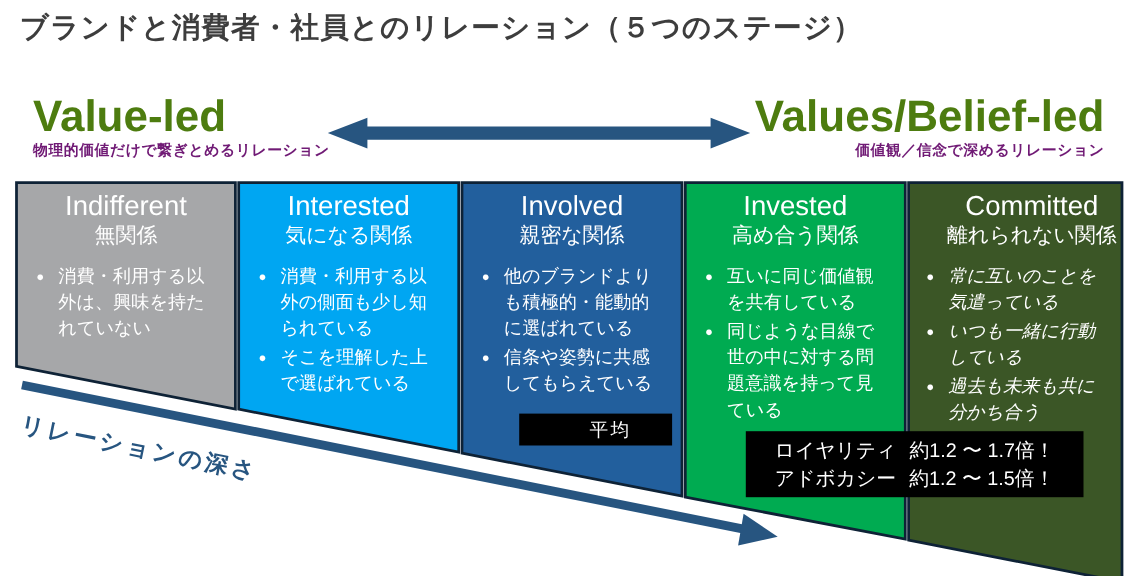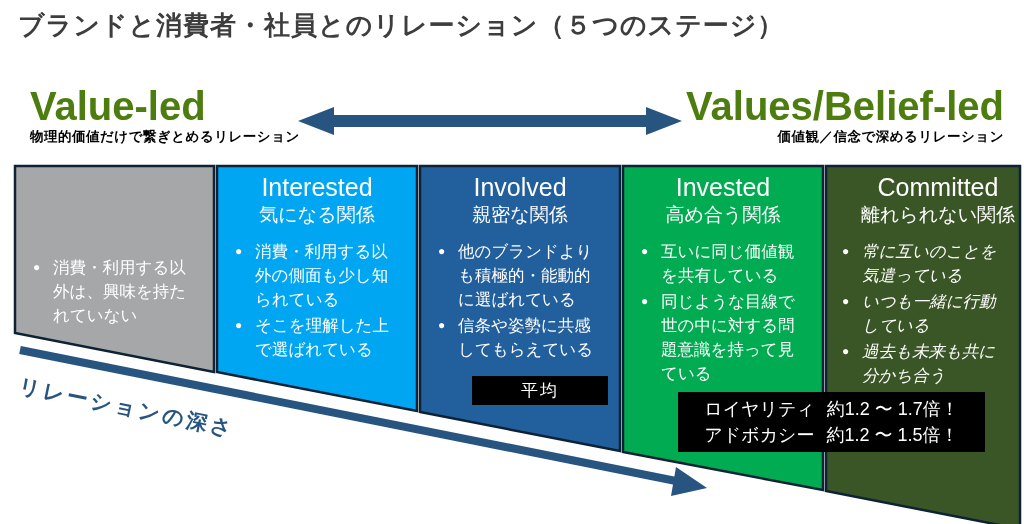--- a/index.html
+++ b/index.html
@@ -7,41 +7,41 @@
     position:relative;width:1024px;height:524px;overflow:hidden;
     font-family:"Liberation Sans","DejaVu Sans",sans-serif;background:#ffffff;
   }
   svg{position:absolute;left:0;top:0;overflow:hidden;display:block;}
   .abs{position:absolute;}
   #page-title{
     left:18px;top:8px;width:990px;
     font-size:26px;font-weight:bold;color:#3d3d3d;letter-spacing:1px;
   }
   .pole-heading{font-size:40px;font-weight:bold;color:#4d7c0f;line-height:1.1;}
-  .pole-sub{font-size:13.5px;font-weight:bold;color:#000000;letter-spacing:0.5px;}
+  .pole-sub{font-size:13.5px;font-weight:bold;color:#701a75;letter-spacing:0.5px;}
   #pole-left{left:30px;top:84px;text-align:left;}
   #pole-right{right:20px;top:84px;text-align:right;}
   .stage-header{
     top:172px;text-align:center;color:#ffffff;line-height:1.25;
   }
   .stage-header .en{font-size:25px;}
   .stage-header .jp{font-size:19px;}
   .bullets{
     top:240px;color:#ffffff;font-size:16.5px;line-height:1.45;
   }
   .bullet{
     position:relative;padding-left:20px;margin:0 0 2px 0;
   }
   .bullet::before{
     content:"●";position:absolute;left:0;top:3px;font-size:12px;color:#ffffff;
   }
   .black-box{
     background:#000000;color:#ffffff;display:flex;align-items:center;justify-content:center;
   }
-  #avg-box{left:472px;top:376px;width:136px;height:29px;font-size:17px;letter-spacing:2px;}
+  #avg-box{left:472px;top:376px;width:112px;height:29px;font-size:17px;letter-spacing:2px;padding-left:27px;}
   #stats-box{
     left:678px;top:392px;width:307px;height:60px;flex-direction:column;gap:2px;
     font-size:18px;line-height:1.35;
   }
   .stats-row{display:flex;gap:12px;justify-content:center;white-space:nowrap;}
   #depth-label{
     left:22px;top:372px;transform:rotate(11.5deg);transform-origin:left top;
     font-size:21px;font-weight:bold;color:#275580;letter-spacing:3px;white-space:nowrap;
   }
 </style>
@@ -69,21 +69,25 @@
   <div id="pole-left" class="abs">
     <div class="pole-heading">Value-led</div>
     <div class="pole-sub">物理的価値だけで繋ぎとめるリレーション</div>
   </div>
 
   <div id="pole-right" class="abs">
     <div class="pole-heading">Values/Belief-led</div>
     <div class="pole-sub">価値観／信念で深めるリレーション</div>
   </div>
 
-  <div class="abs bullets" style="left:33px;width:164px;margin-top:16px;">
+  <div class="abs stage-header" style="left:15px;width:199px;">
+    <div class="en">Indifferent</div>
+    <div class="jp">無関係</div>
+  </div>
+  <div class="abs bullets" style="left:33px;width:164px;">
     <div class="bullet">消費・利用する以外は、興味を持たれていない</div>
   </div>
 
   <div class="abs stage-header" style="left:217px;width:200px;">
     <div class="en">Interested</div>
     <div class="jp">気になる関係</div>
   </div>
   <div class="abs bullets" style="left:235px;width:164px;">
     <div class="bullet">消費・利用する以外の側面も少し知られている</div>
     <div class="bullet">そこを理解した上で選ばれている</div>

